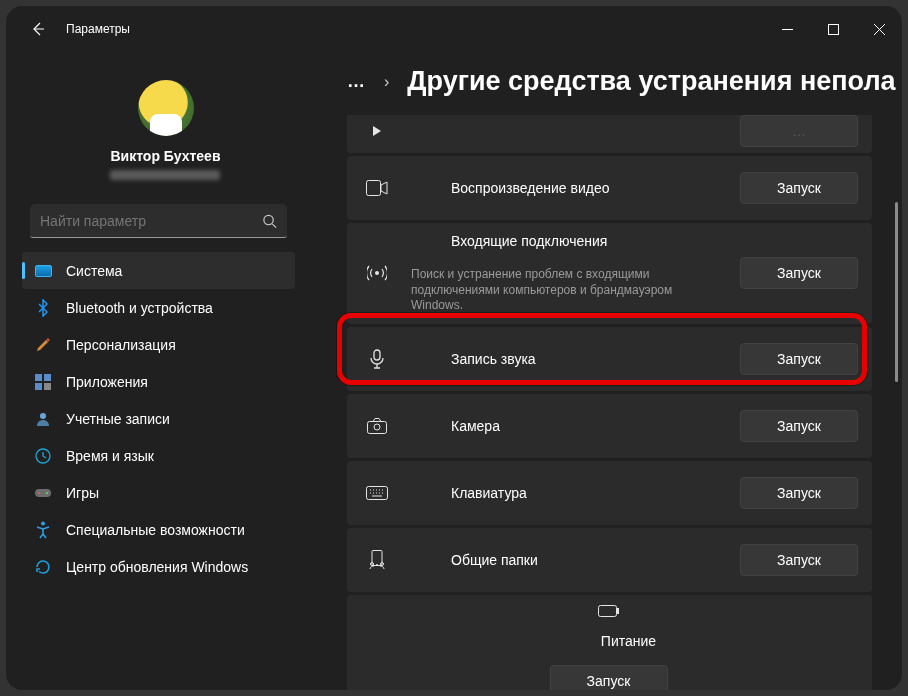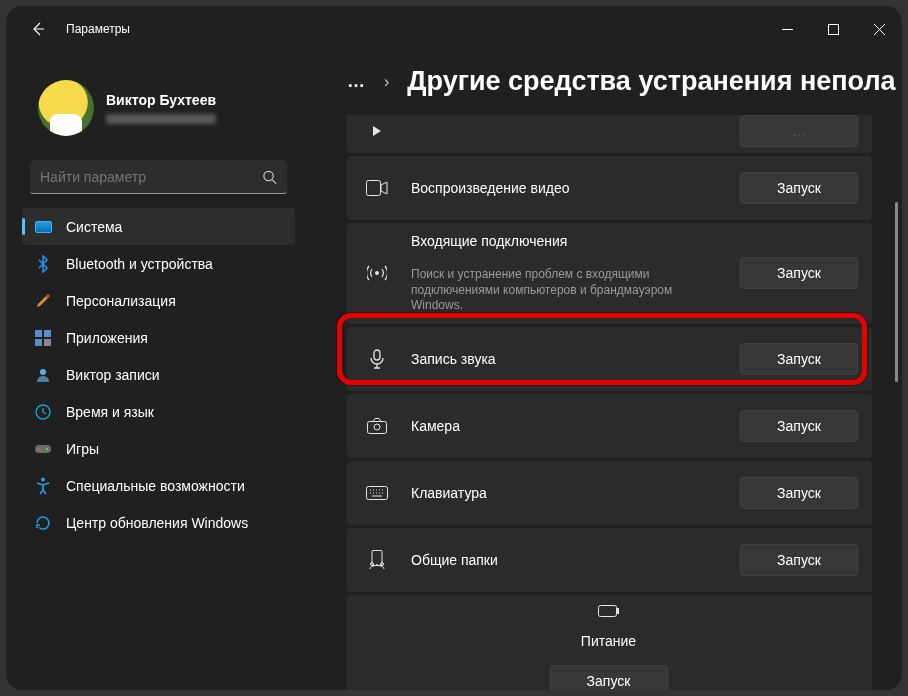--- a/index.html
+++ b/index.html
@@ -50,20 +50,21 @@
     flex-shrink: 0;
     padding: 0 8px;
     display: flex;
     flex-direction: column;
   }
   .profile {
     display: flex;
     align-items: center;
     padding: 28px 10px 20px 24px;
     gap: 12px;
+    flex-direction: column;
   }
   .avatar {
     width: 56px; height: 56px; border-radius: 50%;
     background: radial-gradient(circle at 45% 40%, #f7d94c 0 24px, transparent 25px),
                 radial-gradient(circle at 50% 50%, #578d3b, #3b5f28);
     position: relative;
     overflow: hidden;
   }
   .avatar::before {
     content:"";
@@ -159,21 +160,21 @@
   }
   .row.partial-top {
     min-height:28px; border-radius:0 0 4px 4px; margin-top:-2px;
     padding-top:0; padding-bottom:6px;
   }
   .row-icon {
     width:36px; display:flex; align-items:center; justify-content:center;
     color:#e5e5e5;
   }
   .row-text { flex:1; }
-  .row-title { font-size: 14px; color:#fff; }
+  .row-title { font-size: 14px; color:#fff;margin-left:40px; }
   .row-desc { font-size: 12px; color:#9a9a9a; margin-top:18px; line-height:1.3; max-width:300px; }
   .run-btn {
     background: #373737;
     border: 1px solid #424242;
     border-radius: 4px;
     height: 32px;
     min-width: 118px;
     padding: 0 22px;
     font-size: 14px;
     color:#fff;
@@ -289,21 +290,21 @@
             </span>
           <span>Приложения</span>
         </div>
         <div class="nav-item">
           <span class="nav-icon">
               <svg width="16" height="16" viewBox="0 0 16 16">
                 <circle cx="8" cy="5" r="3" fill="#6aa7d8"></circle>
                 <path d="M2 15c0-4 3-6 6-6s6 2 6 6" fill="#4b7fa8"></path>
               </svg>
             </span>
-          <span>Виктор записи</span>
+          <span>Учетные записи</span>
         </div>
         <div class="nav-item">
           <span class="nav-icon ic-time">
               <svg width="16" height="16" viewBox="0 0 16 16">
                 <circle cx="8" cy="8" r="7" stroke="currentColor" fill="none" stroke-width="1.3"></circle>
                 <path d="M8 4v4l3 2" stroke="currentColor" fill="none" stroke-width="1.3"></path>
               </svg>
             </span>
           <span>Время и язык</span>
         </div>

